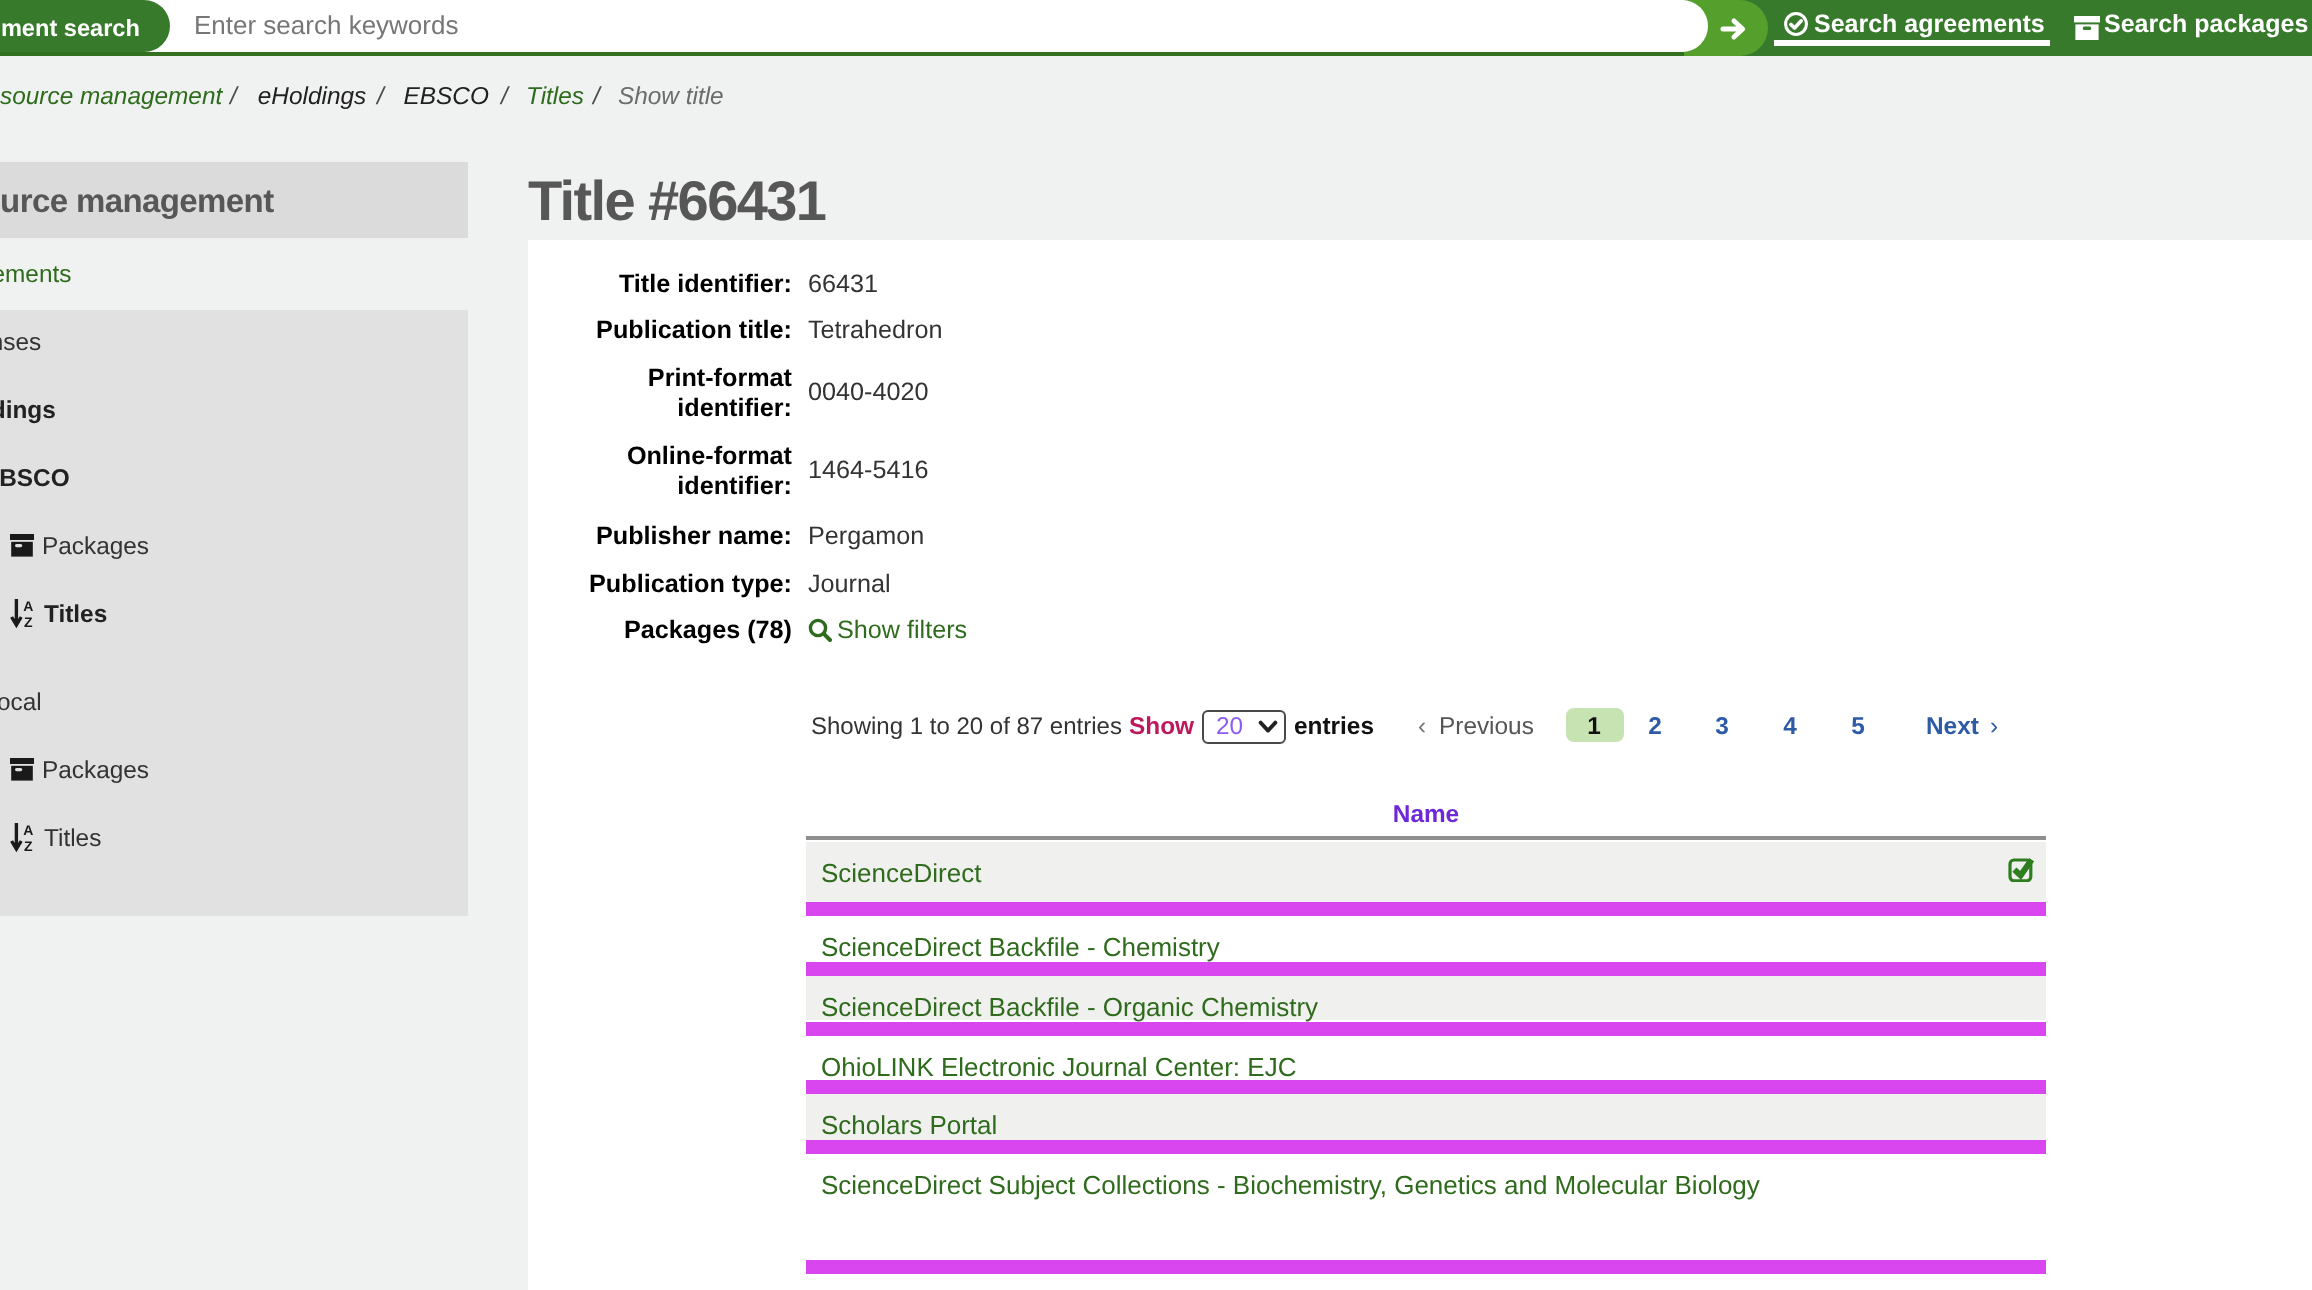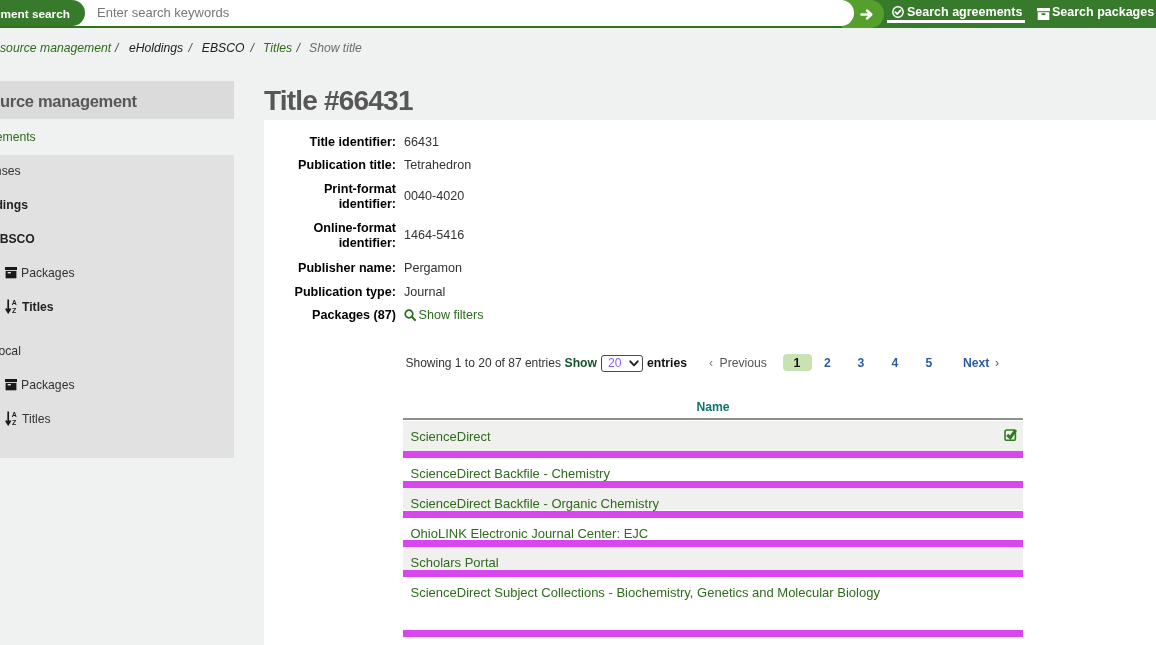--- a/index.html
+++ b/index.html
@@ -128,48 +128,48 @@
   <div class="lbl" style="left:264px;top:158px;">Publication title:</div>
   <div class="val" style="top:158px;">Tetrahedron</div>
   <div class="lbl" style="left:264px;top:181.5px;">Print-format<br>identifier:</div>
   <div class="val" style="top:189.3px;">0040-4020</div>
   <div class="lbl" style="left:264px;top:220.5px;">Online-format<br>identifier:</div>
   <div class="val" style="top:228.3px;">1464-5416</div>
   <div class="lbl" style="left:264px;top:260.5px;">Publisher name:</div>
   <div class="val" style="top:260.5px;">Pergamon</div>
   <div class="lbl" style="left:264px;top:284.5px;">Publication type:</div>
   <div class="val" style="top:284.5px;">Journal</div>
-  <div class="lbl" style="left:264px;top:307.5px;">Packages (87)</div>
+  <div class="lbl" style="left:264px;top:307.5px;">Packages (78)</div>
   <svg class="abs" style="left:404px;top:308.5px" width="12" height="12" viewBox="0 0 12 12">
     <circle cx="5" cy="5" r="3.8" stroke="#2e6b1c" stroke-width="1.7" fill="none"></circle>
     <path d="M7.8 7.8 L11 11" stroke="#2e6b1c" stroke-width="2" stroke-linecap="round"></path>
   </svg>
   <div class="abs green" style="left:418.5px;top:307.5px;font-size:12.6px;line-height:15.5px;">Show filters</div>
 
   <div class="abs" style="left:405.5px;top:355.5px;font-size:12px;line-height:15px;color:#333;">Showing 1 to 20 of 87 entries</div>
-  <div class="abs t b" style="left:564.5px;top:355px;color:#14532d;">Show</div>
+  <div class="abs t b" style="left:564.5px;top:355px;color:#be185d;">Show</div>
   <div class="abs" style="left:601px;top:354.5px;width:42px;height:17px;border:1.5px solid #4a4a4a;border-radius:3px;background:#fff;"></div>
   <div class="abs t" style="left:608px;top:355px;color:#8b5cf6;">20</div>
   <svg class="abs" style="left:629px;top:359.5px" width="10" height="7" viewBox="0 0 10 7">
     <path d="M1.3 1.3 L5 5.3 L8.7 1.3" stroke="#222" stroke-width="1.9" fill="none" stroke-linecap="round" stroke-linejoin="round"></path>
   </svg>
   <div class="abs t b" style="left:647px;top:355px;color:#111;">entries</div>
 
   <div class="abs t" style="left:709px;top:355px;color:#777;">‹</div>
   <div class="abs t" style="left:719.5px;top:355px;color:#555;">Previous</div>
   <div class="abs" style="left:782.5px;top:354.3px;width:29.3px;height:16.7px;background:#c7e3b2;border-radius:4px;"></div>
   <div class="pgnum" style="left:782px;color:#111;">1</div>
   <div class="pgnum" style="left:812.5px;">2</div>
   <div class="pgnum" style="left:846px;">3</div>
   <div class="pgnum" style="left:880px;">4</div>
   <div class="pgnum" style="left:914px;">5</div>
   <div class="abs t b" style="left:963px;top:355px;color:#2e5ba6;">Next</div>
   <div class="abs t" style="left:995px;top:355px;color:#2e5ba6;">›</div>
 
-  <div class="abs t b" style="left:403px;top:398.5px;width:620px;text-align:center;color:#0f766e;">Name</div>
+  <div class="abs t b" style="left:403px;top:398.5px;width:620px;text-align:center;color:#6d28d9;">Name</div>
   <div class="abs" style="left:403px;top:417.8px;width:620px;height:2px;background:#8f8f8f;"></div>
   <div class="row odd" style="top:421.1px;">
       <div class="txt">ScienceDirect</div>
     </div>
   <svg class="abs" style="left:1003.8px;top:428.2px" width="13" height="13" viewBox="0 0 13 13">
     <rect x="1" y="2" width="10.4" height="10.4" rx="2" stroke="#2e7d1e" stroke-width="1.6" fill="none"></rect>
     <path d="M3.2 6.8 L6.3 9.7 L11.8 1.8" stroke="#2e7d1e" stroke-width="3" fill="none"></path>
   </svg>
   <div class="row rb" style="top:450.9px;">
       <div class="txt">ScienceDirect Backfile - Chemistry</div>

